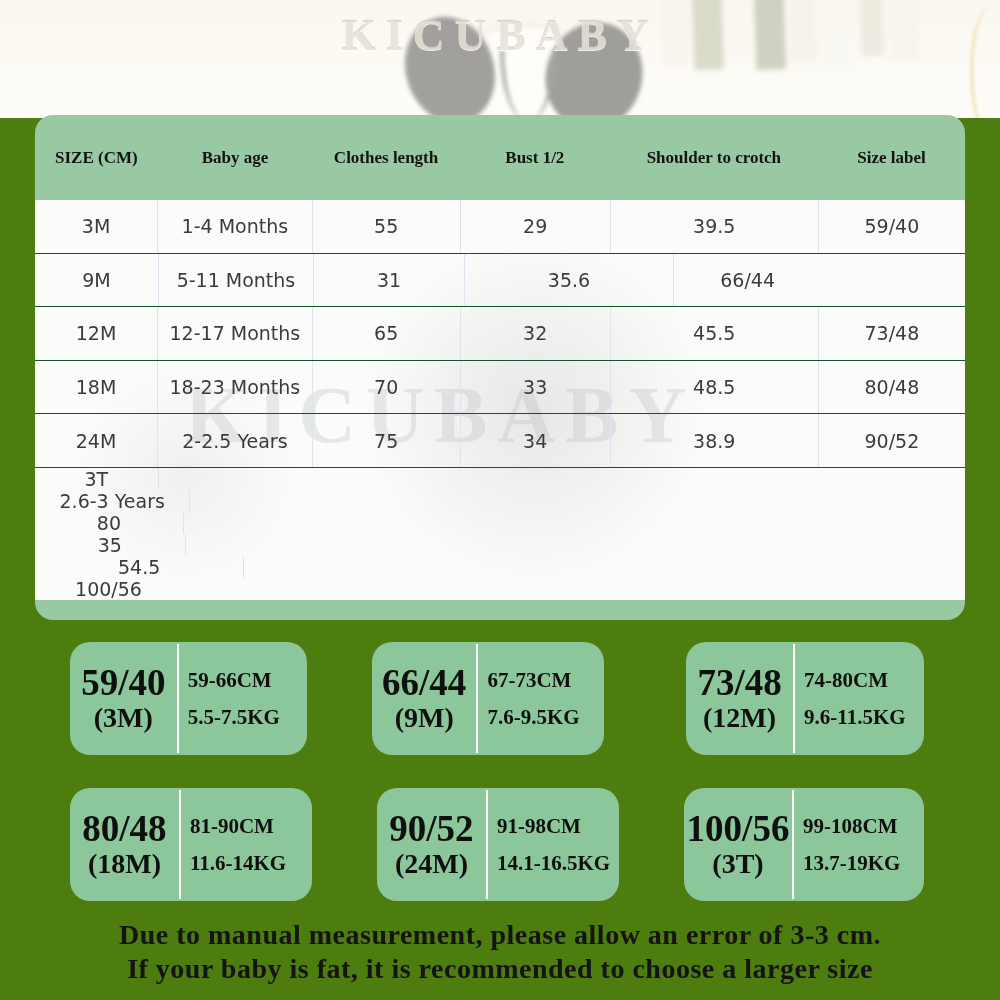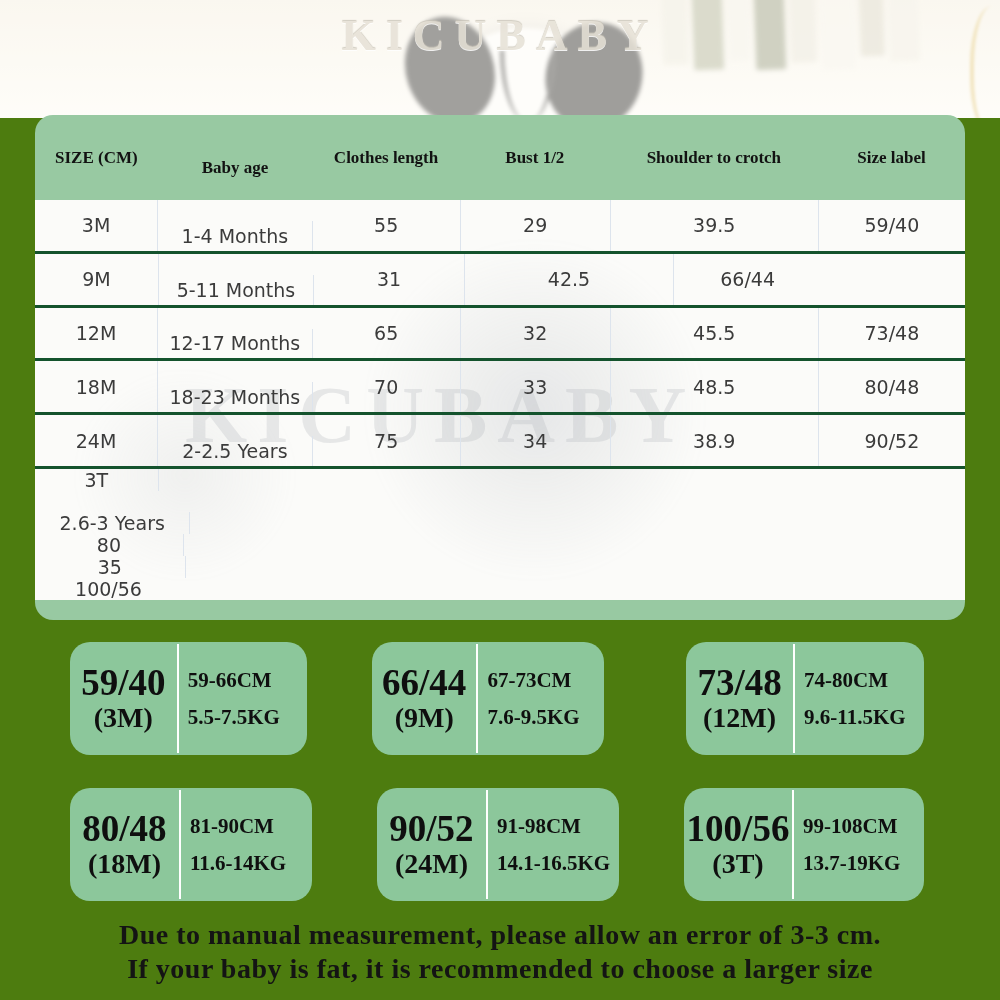--- a/index.html
+++ b/index.html
@@ -49,37 +49,37 @@
   
   .size-table{
     position:absolute;left:35px;top:115px;width:930px;height:505px;
     background:#98c9a2;border-radius:18px;overflow:hidden;
   }
   .thead{
     height:85px;display:flex;align-items:center;
     font-family:"Liberation Serif","DejaVu Serif",serif;font-weight:bold;
     font-size:17px;color:#121212;position:relative;z-index:2;
   }
-  .col0{width:13.2%;} .col1{width:16.6%;margin-top:21px;} .col2{width:15.9%;}
+  .col0{width:13.2%;} .col1{width:16.6%;} .col2{width:15.9%;}
   .col3{width:16.1%;} .col4{width:22.4%;} .col5{width:15.8%;}
   .hcell{display:flex;justify-content:center;align-items:center;text-align:center;}
   .tbody{
     position:absolute;left:0;top:85px;width:100%;height:400px;
     background:#fbfbf9;display:flex;flex-direction:column;
   }
   .ghost1{position:absolute;left:330px;top:40px;width:340px;height:340px;border-radius:50%;
     background:radial-gradient(closest-side,rgba(150,156,164,.20),rgba(150,156,164,0));filter:blur(6px);}
   .ghost2{position:absolute;left:40px;top:170px;width:220px;height:210px;border-radius:50%;
     background:radial-gradient(closest-side,rgba(165,170,176,.13),rgba(165,170,176,0));filter:blur(6px);}
   .tbl-watermark{
     position:absolute;left:150px;top:170px;z-index:1;
     font-family:"Liberation Serif","DejaVu Serif",serif;font-weight:bold;
     font-size:80px;letter-spacing:10px;color:#aeb2b8;opacity:.26;white-space:nowrap;
   }
-  .trow{flex:1;display:flex;position:relative;z-index:2;border-bottom:3px solid #14532d;}
+  .trow{flex:1;display:flex;position:relative;z-index:2;border-bottom:1px solid #14532d;}
   .trow:last-child{border-bottom:none;flex-direction:column;}
   .td{
     display:flex;justify-content:center;align-items:center;text-align:center;
     font-size:19px;color:#3b3b3b;border-right:1px solid #dde4ed;
   }
   .trow .td:last-child{border-right:none;}
 
   
   .card{
     position:absolute;height:113px;background:#8cc79b;border-radius:20px;
@@ -158,21 +158,21 @@
         <div class="td col1">1-4 Months</div>
         <div class="td col2">55</div>
         <div class="td col3">29</div>
         <div class="td col4">39.5</div>
         <div class="td col5">59/40</div>
       </div>
       <div class="trow">
         <div class="td col0">9M</div>
         <div class="td col1">5-11 Months</div>
         <div class="td col3">31</div>
-        <div class="td col4">42.5</div>
+        <div class="td col4">35.6</div>
         <div class="td col5">66/44</div>
       </div>
       <div class="trow">
         <div class="td col0">12M</div>
         <div class="td col1">12-17 Months</div>
         <div class="td col2">65</div>
         <div class="td col3">32</div>
         <div class="td col4">45.5</div>
         <div class="td col5">73/48</div>
       </div>
@@ -190,20 +190,21 @@
         <div class="td col2">75</div>
         <div class="td col3">34</div>
         <div class="td col4">38.9</div>
         <div class="td col5">90/52</div>
       </div>
       <div class="trow">
         <div class="td col0">3T</div>
         <div class="td col1">2.6-3 Years</div>
         <div class="td col2">80</div>
         <div class="td col3">35</div>
+        <div class="td col4">54.5</div>
         <div class="td col5">100/56</div>
       </div>
     </div>
   </div>
 
   <div class="card c1">
     <div class="card-left">
       <div class="card-size">59/40</div>
       <div class="card-age">(3M)</div>
     </div>

